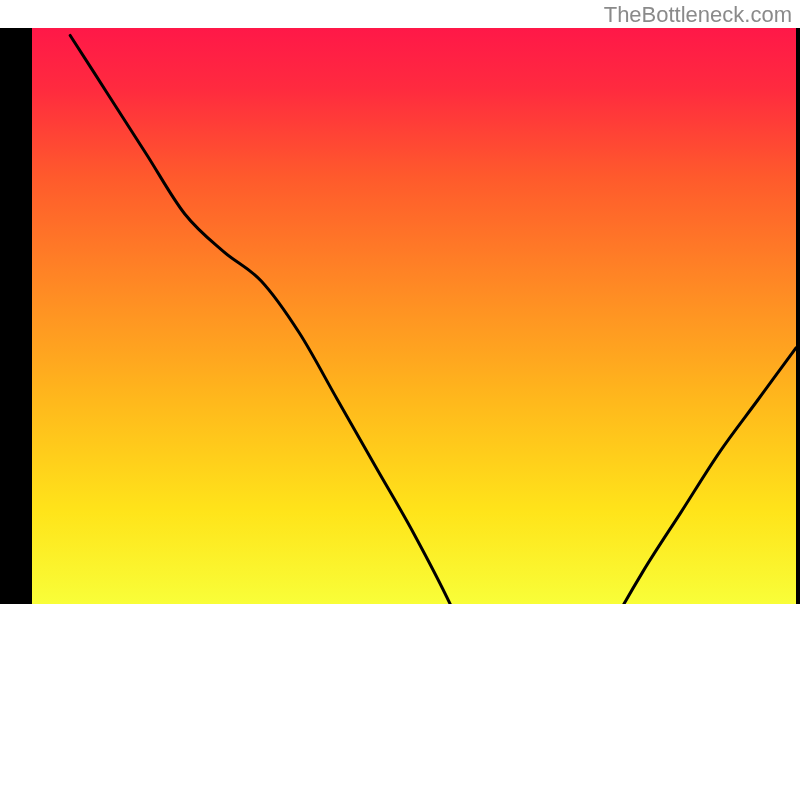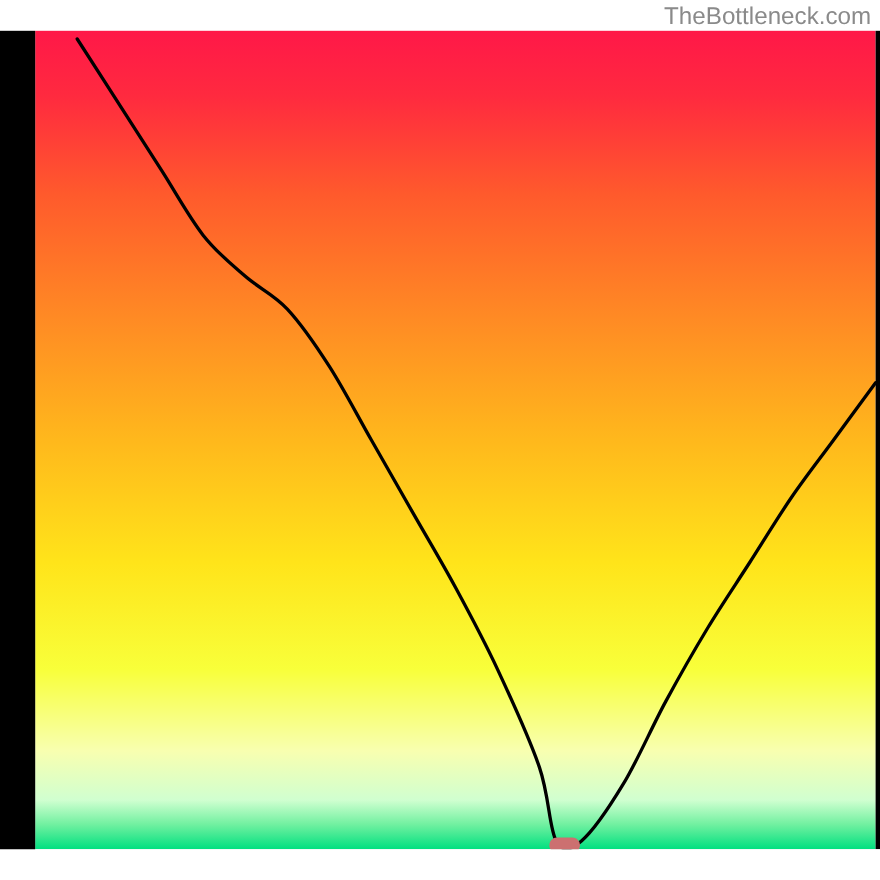--- a/index.html
+++ b/index.html
@@ -3,21 +3,21 @@
 <meta charset="utf-8">
 <style>
   body {
     margin: 0;
     padding: 0;
     background: #fff;
     font-family: Arial, Helvetica, sans-serif;
   }
   .chart-container {
     width: 800px;
-    height: 772px;
+    height: 604px;
     position: relative;
   }
   .attribution {
     position: absolute;
     top: 2px;
     right: 8px;
     font-size: 22px;
     color: #8a8a8a;
     font-weight: normal;
     z-index: 10;

